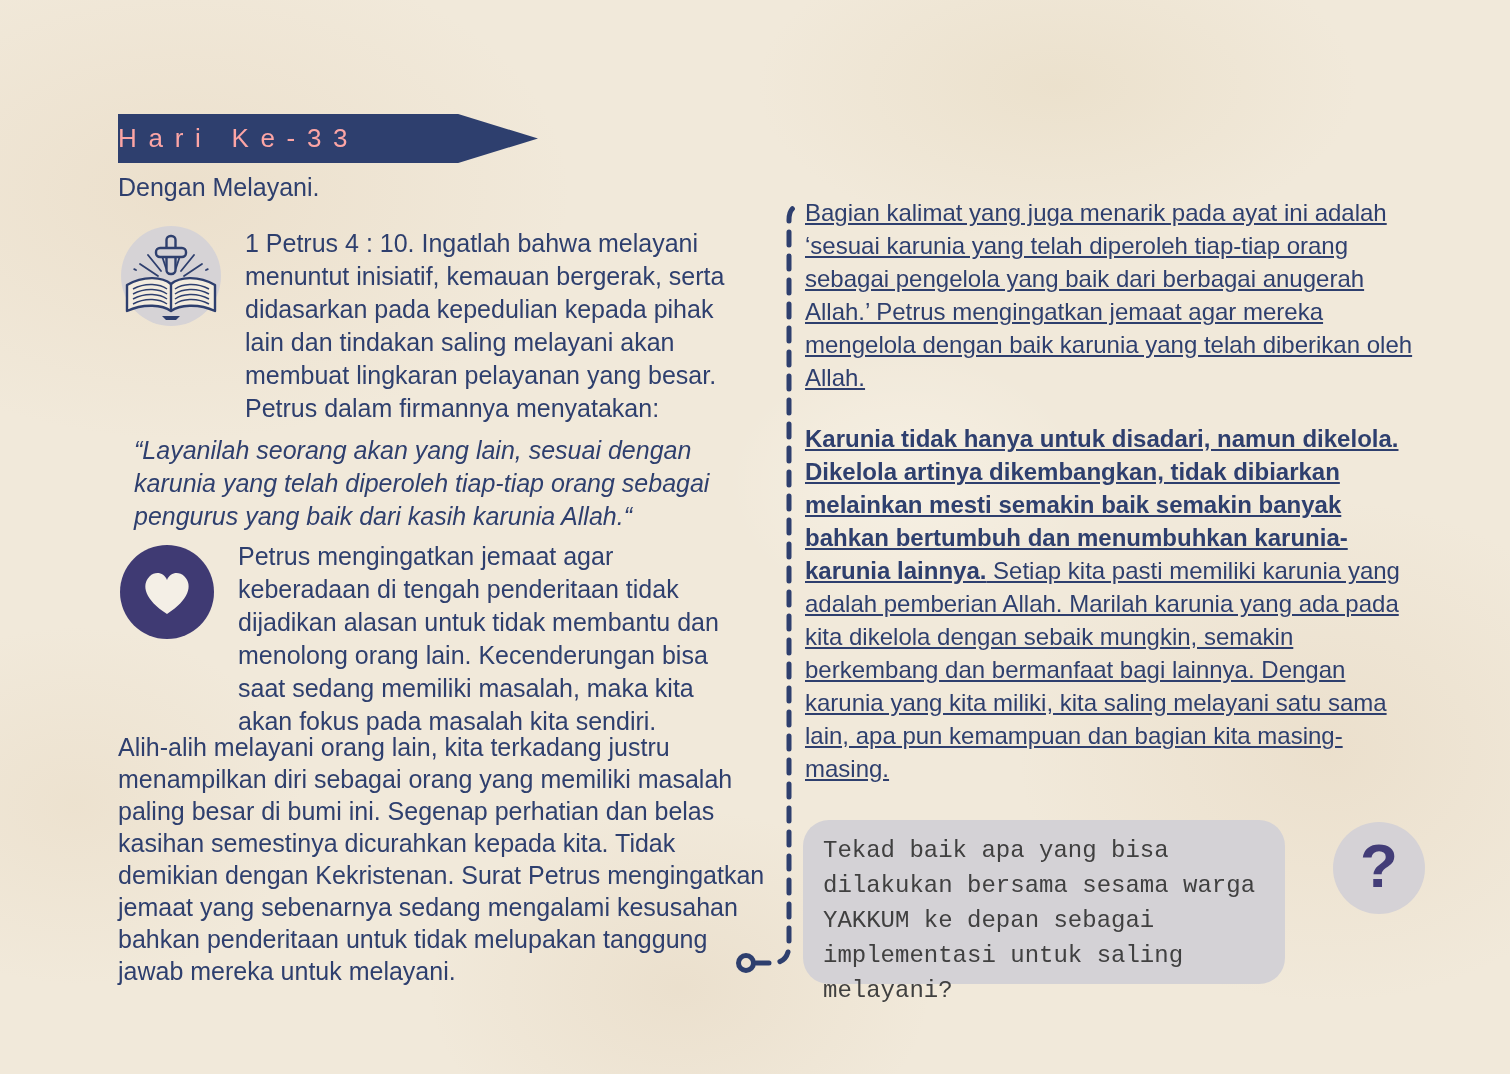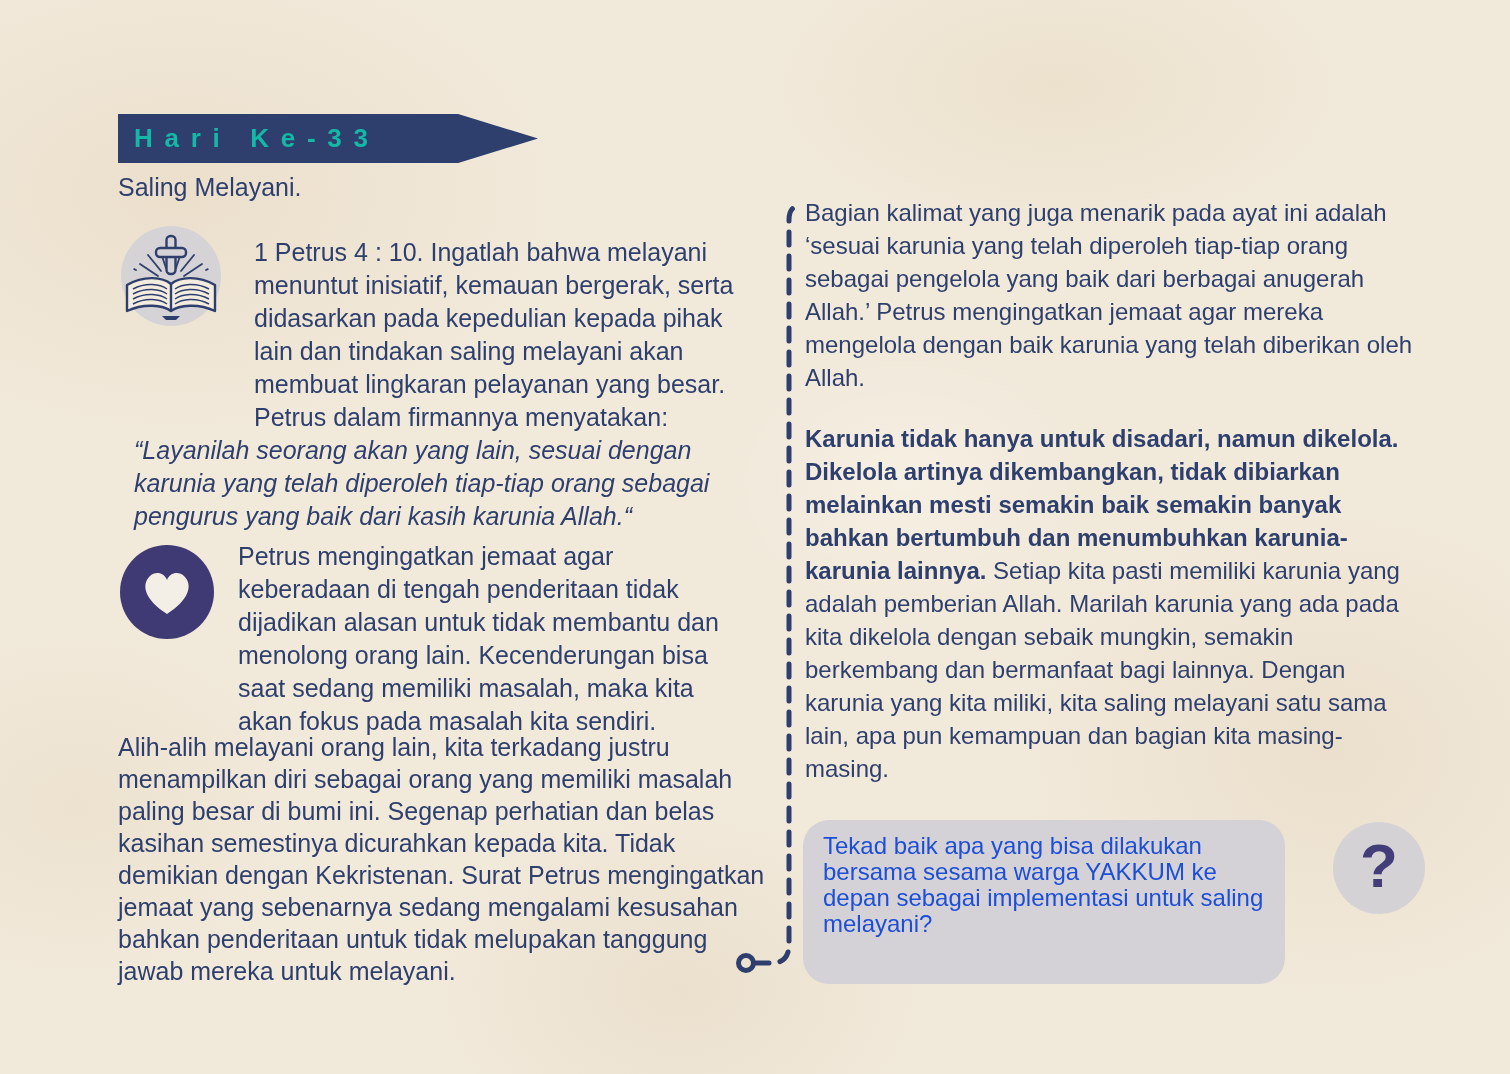--- a/index.html
+++ b/index.html
@@ -18,62 +18,62 @@
       radial-gradient(ellipse 380px 300px at 5% 75%, rgba(210,182,142,0.14), transparent 60%),
       radial-gradient(ellipse 300px 220px at 60% 45%, rgba(255,252,244,0.35), transparent 60%);
     color:#2e3f6e;
   }
   .banner{
     position:absolute;left:118px;top:114px;width:420px;height:49px;
     background:#2e3f6e;
     clip-path:polygon(0 0, 81% 0, 100% 50%, 81% 100%, 0 100%);
   }
   .banner span{
-    display:block;line-height:49px;padding-left:16px;
-    color:#14b8a6;font-size:26px;font-weight:bold;letter-spacing:0.45em;
+    display:block;line-height:49px;padding-left:0;
+    color:#fca5a5;font-size:26px;font-weight:normal;letter-spacing:0.45em;
   }
   .subtitle{position:absolute;left:118px;top:173px;font-size:25px;}
   .verse-row{position:absolute;left:118px;top:224px;display:flex;align-items:flex-start;gap:18px;}
-  .verse-row p{margin:12px;width:505px;font-size:25px;line-height:33px;}
+  .verse-row p{margin:3px;width:505px;font-size:25px;line-height:33px;}
   .quote{
     position:absolute;left:118px;top:418px;width:635px;margin:16px;
     font-size:25px;line-height:33px;font-style:italic;
   }
   .heart-row{position:absolute;left:118px;top:540px;display:flex;align-items:flex-start;gap:22px;}
   .heart-row .icon{margin-top:3px;}
   .heart-row p{margin:0;width:505px;font-size:25px;line-height:33px;}
   .cont{position:absolute;left:118px;top:731px;width:660px;margin:0;font-size:25px;line-height:32px;}
   .right-col{position:absolute;left:805px;top:196px;width:618px;}
-  .right-col p{margin:0;font-size:24px;line-height:33px;}
+  .right-col p{margin:0;font-size:24px;line-height:33px;text-decoration:underline;}
   .right-col .p1{margin-bottom:28px;}
   .right-col strong{font-weight:bold;margin-top:20px;}
   .bubble{
     position:absolute;left:803px;top:820px;width:482px;height:164px;
     background:#d4d2d6;border-radius:26px;box-sizing:border-box;
     padding:13px 20px;
   }
-  .bubble p{margin:0;font-size:24px;line-height:26px;color:#1d4ed8;}
+  .bubble p{margin:0;font-size:24px;line-height:35px;color:#404040;font-family:Liberation Mono, monospace;}
   .qbadge{
     position:absolute;left:1333px;top:822px;width:92px;height:92px;border-radius:50%;
     background:#d5d2d6;display:flex;align-items:center;justify-content:center;
   }
   .qbadge span{color:#433d78;font-size:62px;font-weight:bold;line-height:1;transform:translateY(-2px);}
   .icon svg{display:block;}
   .connector{position:absolute;left:0;top:0;pointer-events:none;}
 </style>
 </head>
 <body>
 
 <div class="page">
 
   <div class="banner">
     <span>Hari Ke-33</span>
   </div>
 
-  <div class="subtitle">Saling Melayani.</div>
+  <div class="subtitle">Dengan Melayani.</div>
 
   <svg class="connector" width="1510" height="1074" viewBox="0 0 1510 1074" fill="none">
     <circle cx="746" cy="963" r="7.5" stroke="#2e3f6e" stroke-width="5" fill="none"></circle>
     <path d="M 756 963 L 772 963 Q 789 963 789 944 L 789 220 Q 789 206 800 206" stroke="#2e3f6e" stroke-width="5" stroke-linecap="round" stroke-dasharray="13 11"></path>
   </svg>
 
   <div class="verse-row">
     <span class="icon">
       <svg width="106" height="106" viewBox="0 0 106 106">
         <circle cx="53" cy="52" r="50" fill="#d6d3d6"></circle>

